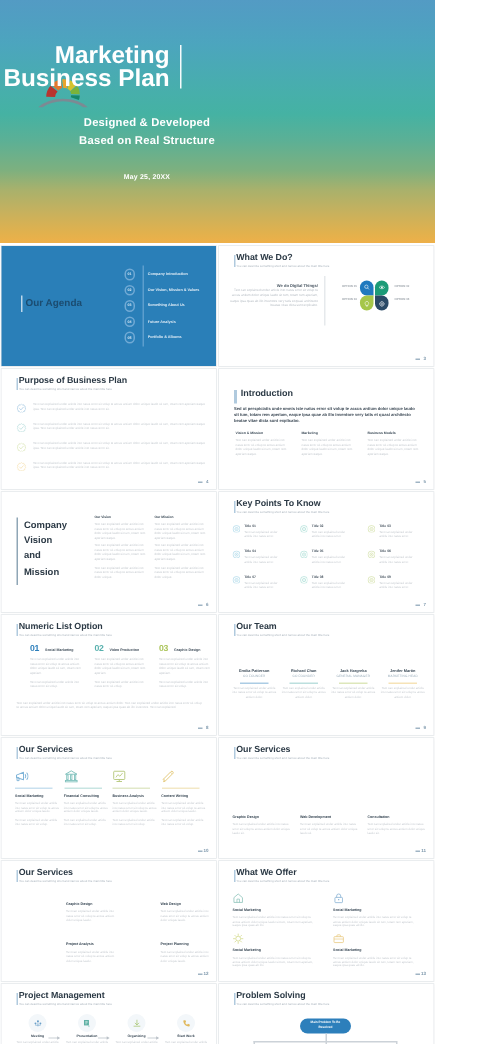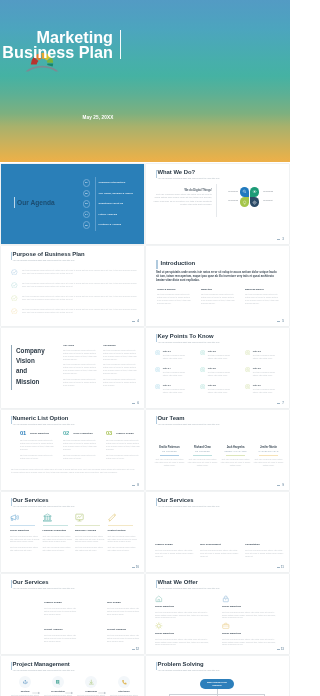--- a/index.html
+++ b/index.html
@@ -123,20 +123,24 @@
       <path d="M9.7 -6.6 A11.2 11.2 0 0 1 11.2 -1.2 L5.4 -1.3 A5.8 5.8 0 0 0 4.8 -3.1 Z" fill="#7ab33a"></path>
       <path d="M11.2 -0.4 A11.2 11.2 0 0 1 10.6 2.6 L5.2 0.9 A5.8 5.8 0 0 0 5.4 -0.5 Z" fill="#15876a"></path>
     </g>
     <path d="M0.5 25.5 A20 13 0 0 1 33.5 25.5 L30.5 25.5 A17 10 0 0 0 3.5 25.5 Z" fill="#7c8a93"></path>
   </svg>
   <div class="hero-title">
     <div>Marketing</div>
     <div>Business Plan</div>
   </div>
   <div class="hero-rule"></div>
+  <div class="hero-sub">
+    <div>Designed &amp; Developed</div>
+    <div>Based on Real Structure</div>
+  </div>
   <div class="hero-date">May 25, 20XX</div>
 </div>
 
 <div class="slide c0 r0 agenda">
   <div class="ag-bar"></div>
   <div class="ag-title">Our Agenda</div>
   <div class="ag-vline"></div>
   <div class="ag-list">
     <div class="ag-item">
           <span class="ag-num">01</span>

